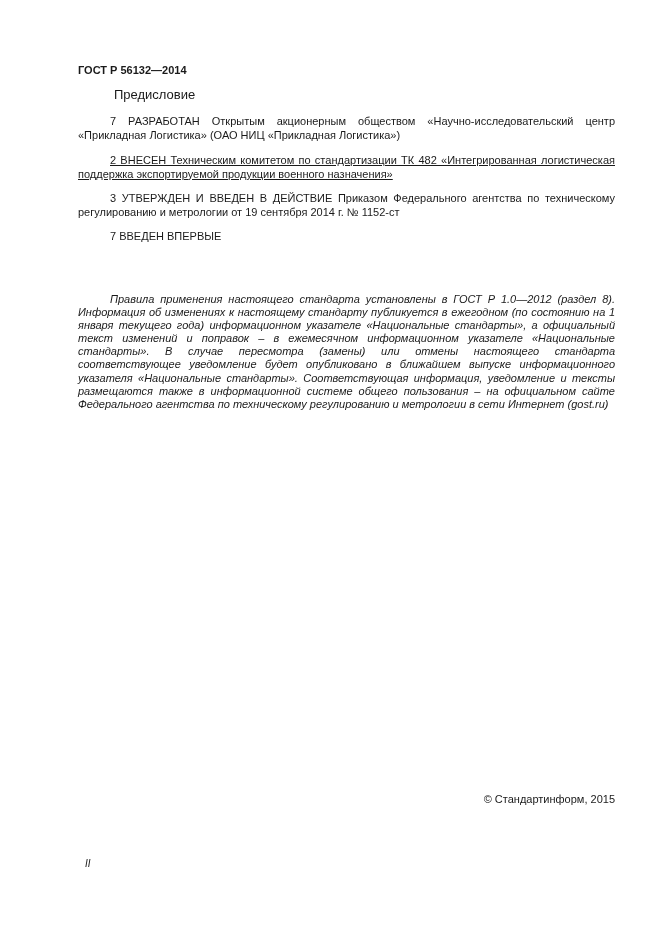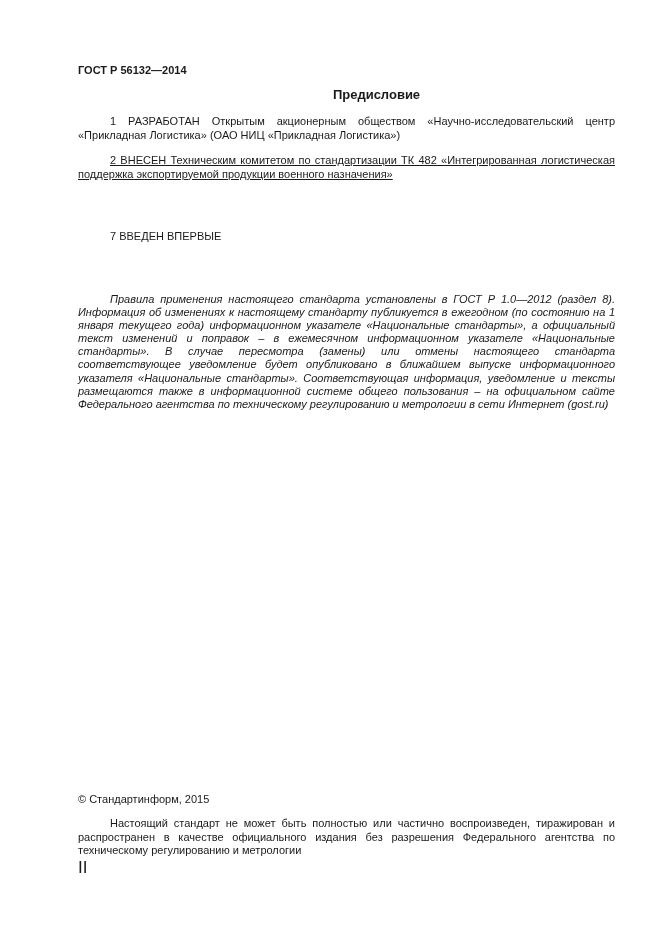--- a/index.html
+++ b/index.html
@@ -24,26 +24,25 @@
     .doc-code {
       position: absolute;
       left: 78px;
       top: 64px;
       font-size: 11px;
       font-weight: bold;
       letter-spacing: 0;
     }
     .title {
       position: absolute;
-      left: 90px;
+      left: 78px;
       width: 537px;
       top: 87px;
-      text-align: center;
       font-size: 13px;
-      font-weight: bold;
+      font-weight: normal;
       padding-left: 36px;
       box-sizing: border-box;
     }
     .para {
       position: absolute;
       left: 78px;
       width: 537px;
       font-size: 11px;
       line-height: 13.5px;
       text-align: justify;
@@ -57,45 +56,46 @@
     .p-italic {
       top: 293px;
       font-style: italic;
       line-height: 13.1px;
     }
     .copyright {
       position: absolute;
       left: 78px;
       width: 537px;
       top: 793px;
-      text-align: left;
+      text-align: right;
       font-size: 11px;
     }
     .p-footer {
       top: 817px;
     }
     .page-num {
       position: absolute;
-      left: 78px;
+      left: 85px;
       top: 858px;
-      font-size: 17px;
+      font-size: 10px;
+      font-style: italic;
     }
   </style>
 </head>
 <body>
 
 <div class="page">
   <div class="doc-code">ГОСТ Р 56132—2014</div>
 
   <div class="title">Предисловие</div>
 
-  <p class="para p1">1 РАЗРАБОТАН Открытым акционерным обществом «Научно-исследовательский центр «Прикладная Логистика» (ОАО НИЦ «Прикладная Логистика»)</p>
+  <p class="para p1">7 РАЗРАБОТАН Открытым акционерным обществом «Научно-исследовательский центр «Прикладная Логистика» (ОАО НИЦ «Прикладная Логистика»)</p>
   <p class="para p2">2 ВНЕСЕН Техническим комитетом по стандартизации ТК 482 «Интегрированная логистическая поддержка экспортируемой продукции военного назначения»</p>
+  <p class="para p3">3 УТВЕРЖДЕН И ВВЕДЕН В ДЕЙСТВИЕ Приказом Федерального агентства по техническому регулированию и метрологии от 19 сентября 2014 г. № 1152-ст</p>
   <p class="para p4">7 ВВЕДЕН ВПЕРВЫЕ</p>
 
   <p class="para p-italic">Правила применения настоящего стандарта установлены в ГОСТ Р 1.0—2012 (раздел 8). Информация об изменениях к настоящему стандарту публикуется в ежегодном (по состоянию на 1 января текущего года) информационном указателе «Национальные стандарты», а официальный текст изменений и поправок – в ежемесячном информационном указателе «Национальные стандарты». В случае пересмотра (замены) или отмены настоящего стандарта соответствующее уведомление будет опубликовано в ближайшем выпуске информационного указателя «Национальные стандарты». Соответствующая информация, уведомление и тексты размещаются также в информационной системе общего пользования – на официальном сайте Федерального агентства по техническому регулированию и метрологии в сети Интернет (gost.ru)</p>
 
   <div class="copyright">© Стандартинформ, 2015</div>
 
-  <p class="para p-footer">Настоящий стандарт не может быть полностью или частично воспроизведен, тиражирован и распространен в качестве официального издания без разрешения Федерального агентства по техническому регулированию и метрологии</p>
 
   <div class="page-num">II</div>
 </div>
 
 </body></html>

